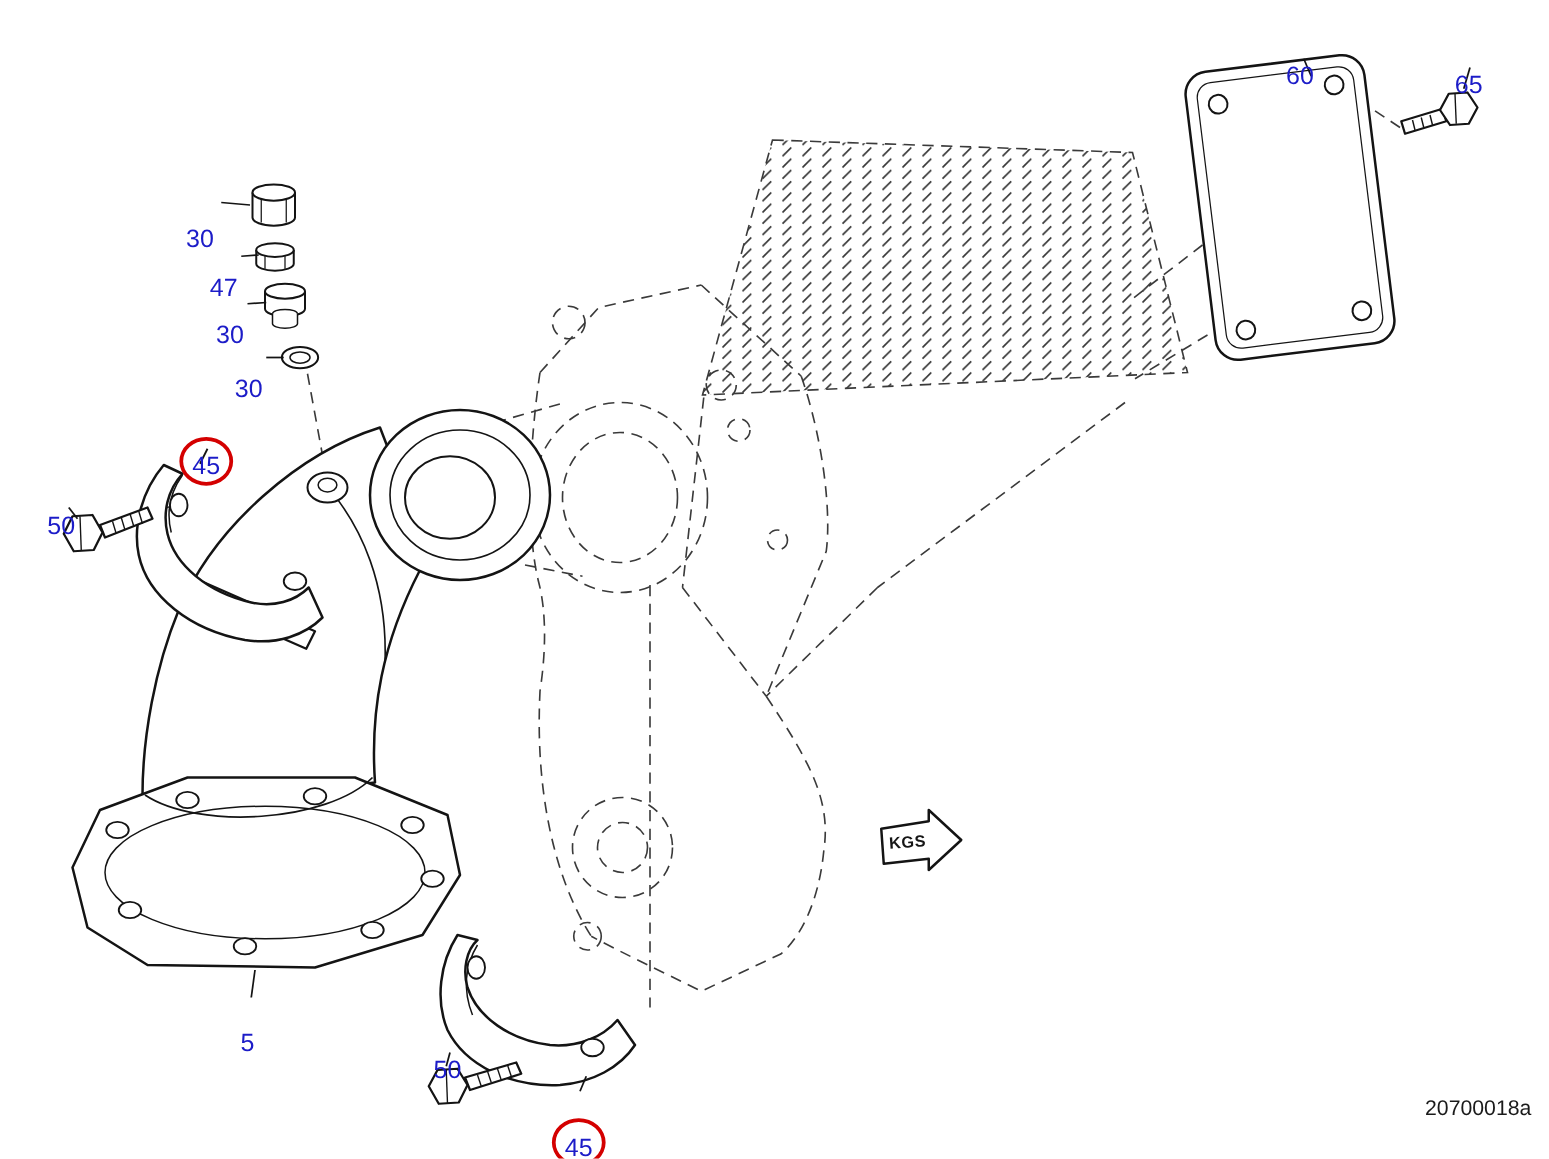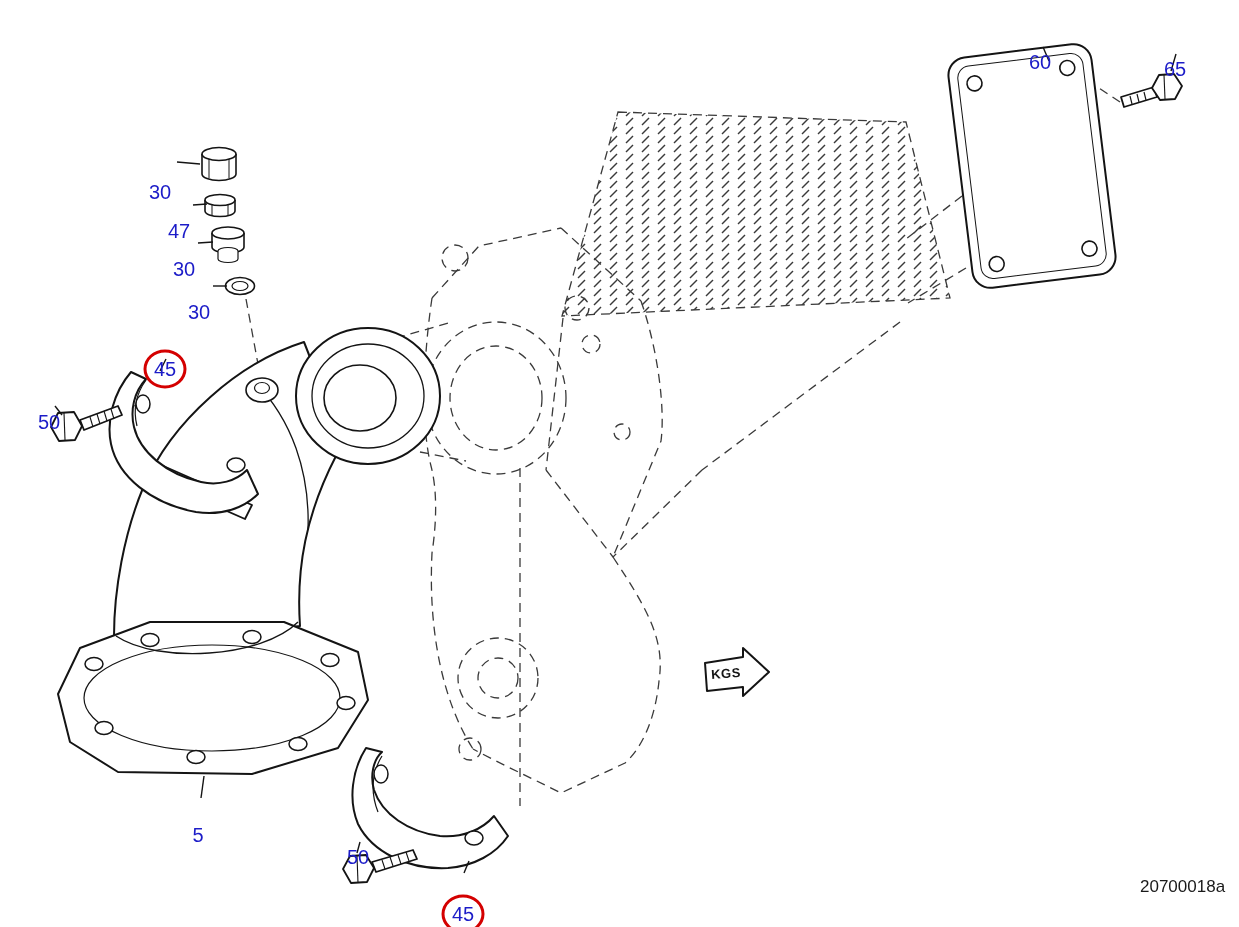--- a/index.html
+++ b/index.html
@@ -3,21 +3,21 @@
 <meta charset="utf-8">
 <style>
   html,body{margin:0;padding:0;background:#fff;}
   .stage{position:relative;width:1239px;height:927px;background:#fff;overflow:hidden;
          font-family:"Liberation Sans",sans-serif;}
   .stage svg{position:absolute;left:0;top:0;}
   .callout{position:absolute;transform:translate(-50%,-50%);
            font-size:20px;color:var(--callout,#1c1cc8);white-space:nowrap;
            cursor:pointer;user-select:none;z-index:5;margin-top:26px;}
   .callout.ringed{width:37px;height:33px;border:3px solid var(--ring,#d40000);
-           border-radius:50%;display:flex;align-items:center;justify-content:center;}
+           border-radius:50%;display:flex;align-items:flex-end;justify-content:center;}
   .kgs-label{position:absolute;left:706px;top:666px;width:40px;text-align:center;
            font-weight:bold;font-size:13px;letter-spacing:.5px;color:#161616;
            transform:rotate(-4deg);z-index:4;}
   .drawing-id{position:absolute;left:1128px;top:877px;font-size:17px;color:#1a1a1a;z-index:4;margin-left:12px;}
 </style>
 </head>
 <body>
 
 <div class="stage">
 

